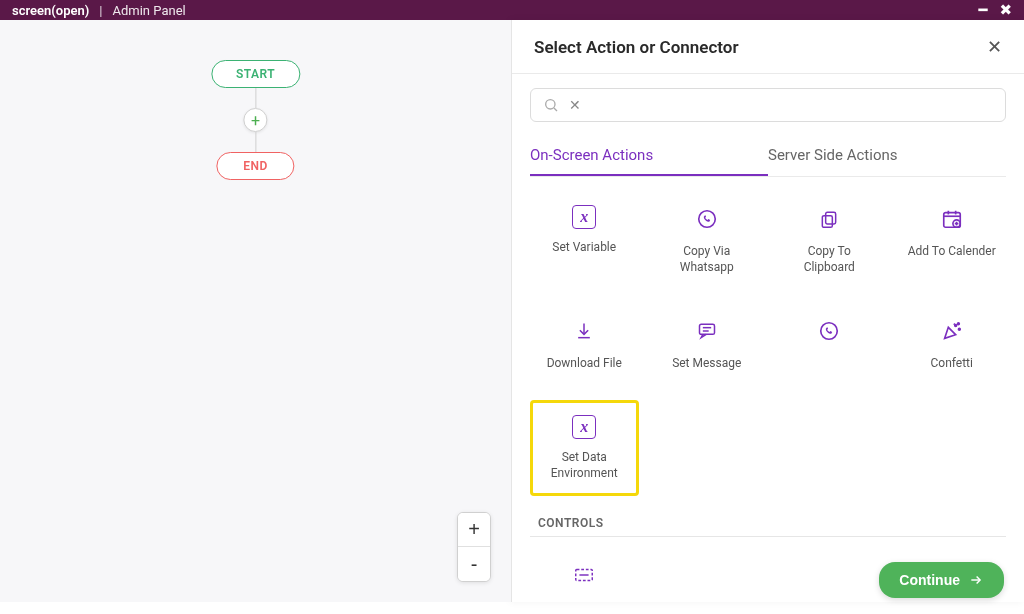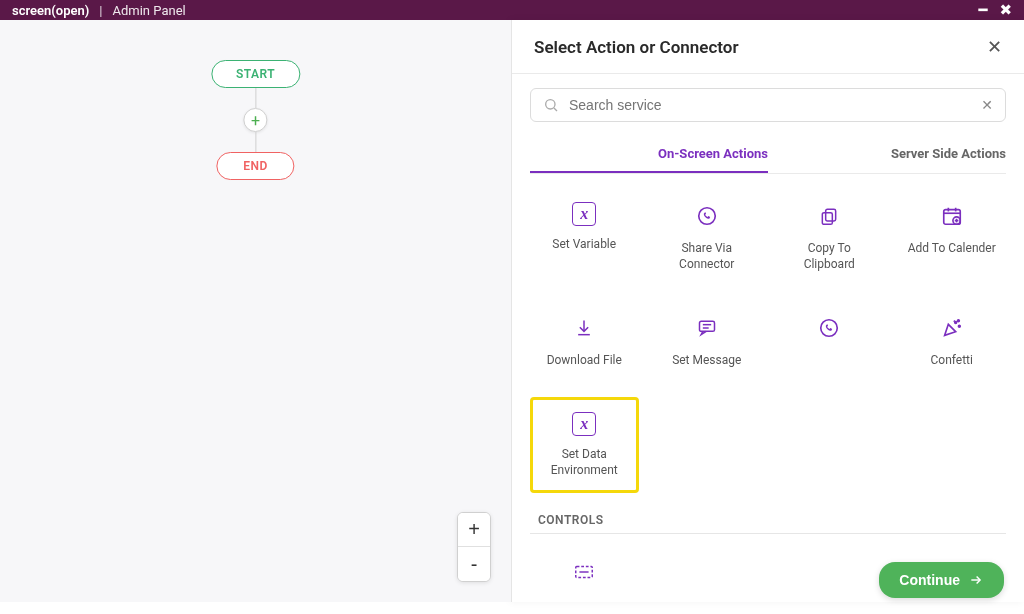--- a/index.html
+++ b/index.html
@@ -103,22 +103,22 @@
       flex: 1; border: none; outline: none; font-size: 14px; color: #555;
     }
     .search-box .icon { color: #aaa; }
     .search-box .clear { color: #888; cursor: pointer; font-size: 14px; }
     .tabs {
       display: flex;
       border-bottom: 1px solid #eaeaea;
       margin: 4px 18px 0;
     }
     .tab {
-      flex: 1; text-align: right; padding: 10px 0; font-size: 13px;
-      color: #666; cursor: pointer; font-weight: 700;
+      flex: 1; text-align: left; padding: 10px 0; font-size: 15px;
+      color: #666; cursor: pointer; font-weight: 400;
     }
     .tab.active {
       color: #7b2fbf;
       border-bottom: 2px solid #7b2fbf;
     }
     .scroll { flex: 1; overflow-y: auto; padding: 14px 18px 80px; }
     .grid {
       display: grid;
       grid-template-columns: repeat(4, 1fr);
       gap: 14px;
@@ -189,21 +189,20 @@
     </div>
 
     <div class="search-wrap">
       <div class="search-box">
         <span class="icon">
           <svg width="16" height="16" viewBox="0 0 24 24" fill="none" stroke="currentColor" stroke-width="2">
               <circle cx="11" cy="11" r="7"></circle>
               <line x1="21" y1="21" x2="16.5" y2="16.5"></line>
             </svg>
         </span>
-        <input type="text" placeholder="Search service" style="">
         <span class="clear">✕</span>
       </div>
     </div>
 
     <div class="tabs">
       <div class="tab active">On-Screen Actions</div>
       <div class="tab">Server Side Actions</div>
     </div>
 
     <div class="scroll">
@@ -214,21 +213,21 @@
             </span>
           <span class="action-label">Set Variable</span>
         </div>
         <div class="action-card">
           <span class="action-icon">
             <svg width="22" height="22" viewBox="0 0 24 24" fill="none" stroke="currentColor" stroke-width="1.8">
                 <circle cx="12" cy="12" r="9"></circle>
                 <path d="M8.5 9.5c0 3 3 5.5 6 5.5l1-2-2-1-1 1c-1-0.5-2-1.5-2.5-2.5l1-1-1-2-1.5 2z" fill="currentColor" stroke="none"></path>
               </svg>
           </span>
-          <span class="action-label">Share Via Connector</span>
+          <span class="action-label">Copy Via Whatsapp</span>
         </div>
         <div class="action-card">
           <span class="action-icon">
             <svg width="20" height="22" viewBox="0 0 24 24" fill="none" stroke="currentColor" stroke-width="1.8">
                 <rect x="8" y="4" width="12" height="14" rx="2"></rect>
                 <rect x="4" y="8" width="12" height="14" rx="2"></rect>
               </svg>
           </span>
           <span class="action-label">Copy To Clipboard</span>
         </div>

